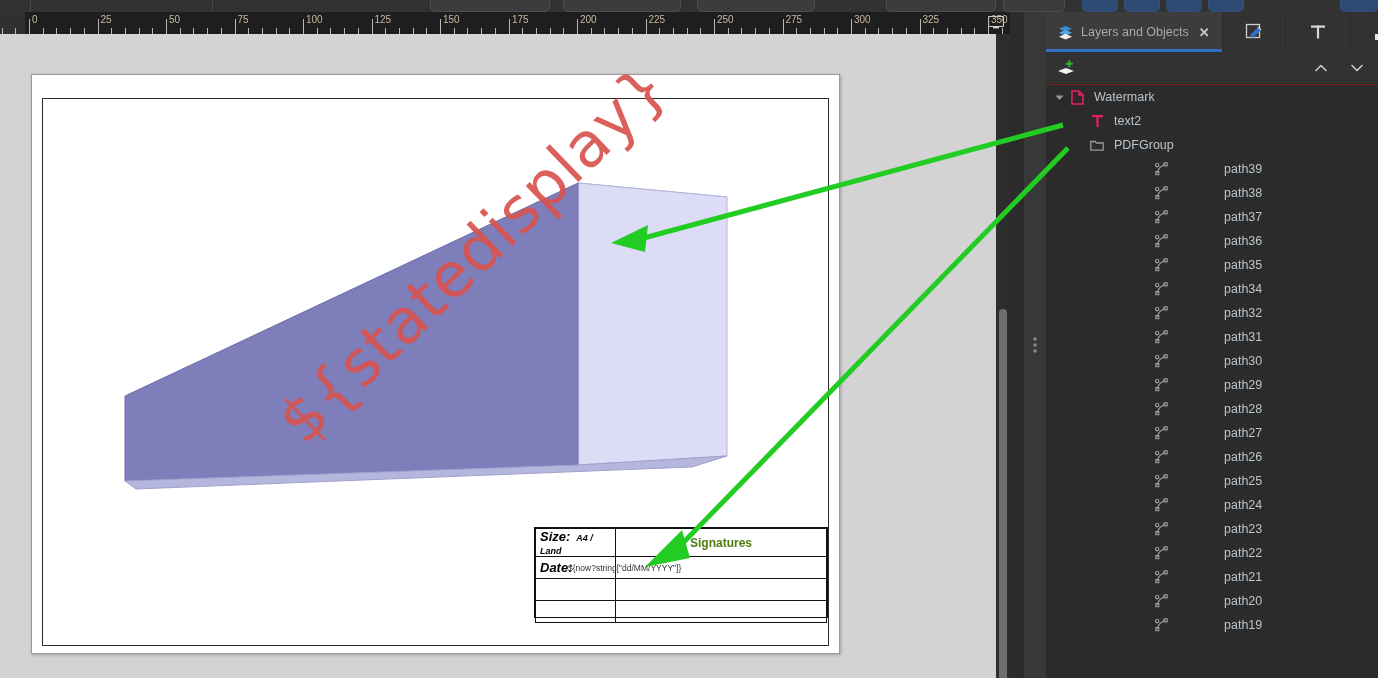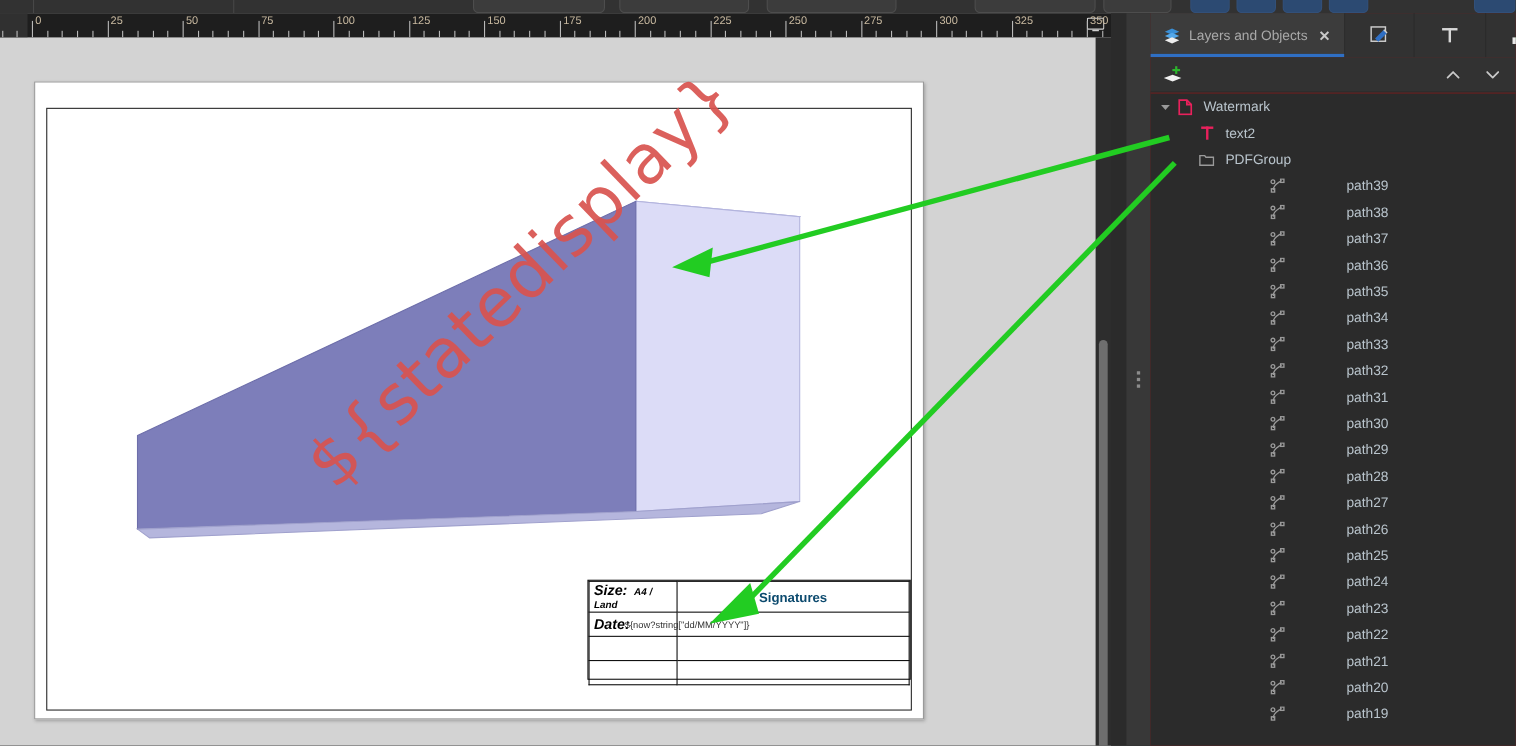--- a/index.html
+++ b/index.html
@@ -82,21 +82,21 @@
   .titleblock table { width: 100%; height: 100%; border-collapse: collapse; }
   .titleblock td {
     border: 1.5px solid #111; padding: 0 4px; height: 22px;
     font-family: "Liberation Sans", sans-serif;
   }
   .tb-key { width: 80px; font-weight: bold; font-size: 11px; color: #000; }
   .tb-key .k { font-weight: bold; font-size: 13px; font-style: italic; }
   .tb-key .v {
     font-weight: bold; font-style: italic; font-size: 9px; margin-left: 6px;
   }
-  .tb-sign { text-align: center; font-weight: bold; font-size: 12px; color: #0c4a6e; }
+  .tb-sign { text-align: center; font-weight: bold; font-size: 12px; color: #4d7c0f; }
   .tb-date-val { font-size: 8.5px; color: #333; font-weight: normal; }
 
   
   .vscroll {
     position: absolute; right: 0; top: 22px; width: 14px; height: 644px;
     background: #2d2d2d;
   }
   .vscroll .thumb {
     position: absolute; left: 3px; top: 275px; width: 8px; height: 375px;
     background: #6e6e6e; border-radius: 4px;
@@ -505,32 +505,20 @@
         <div class="row lvl3">
           <div class="twist"></div>
           <div class="ico">
             <svg width="15" height="14" viewBox="0 0 15 14">
               <path d="M3.5 11 C3.5 5, 9 4, 11 2" fill="none" stroke="#9a9a9a" stroke-width="1.2"></path>
               <circle cx="3.2" cy="3.2" r="1.7" fill="none" stroke="#9a9a9a" stroke-width="1.2"></circle>
               <rect x="1.8" y="9.6" width="3" height="3" fill="none" stroke="#9a9a9a" stroke-width="1.2"></rect>
               <rect x="10.2" y="0.8" width="3" height="3" fill="none" stroke="#9a9a9a" stroke-width="1.2"></rect>
             </svg>
           </div>
-          <span class="txt">path33</span>
-        </div>
-        <div class="row lvl3">
-          <div class="twist"></div>
-          <div class="ico">
-            <svg width="15" height="14" viewBox="0 0 15 14">
-              <path d="M3.5 11 C3.5 5, 9 4, 11 2" fill="none" stroke="#9a9a9a" stroke-width="1.2"></path>
-              <circle cx="3.2" cy="3.2" r="1.7" fill="none" stroke="#9a9a9a" stroke-width="1.2"></circle>
-              <rect x="1.8" y="9.6" width="3" height="3" fill="none" stroke="#9a9a9a" stroke-width="1.2"></rect>
-              <rect x="10.2" y="0.8" width="3" height="3" fill="none" stroke="#9a9a9a" stroke-width="1.2"></rect>
-            </svg>
-          </div>
           <span class="txt">path32</span>
         </div>
         <div class="row lvl3">
           <div class="twist"></div>
           <div class="ico">
             <svg width="15" height="14" viewBox="0 0 15 14">
               <path d="M3.5 11 C3.5 5, 9 4, 11 2" fill="none" stroke="#9a9a9a" stroke-width="1.2"></path>
               <circle cx="3.2" cy="3.2" r="1.7" fill="none" stroke="#9a9a9a" stroke-width="1.2"></circle>
               <rect x="1.8" y="9.6" width="3" height="3" fill="none" stroke="#9a9a9a" stroke-width="1.2"></rect>
               <rect x="10.2" y="0.8" width="3" height="3" fill="none" stroke="#9a9a9a" stroke-width="1.2"></rect>

